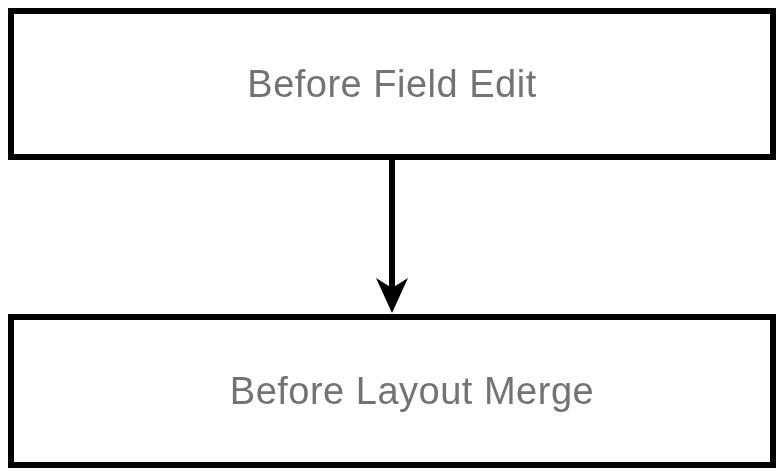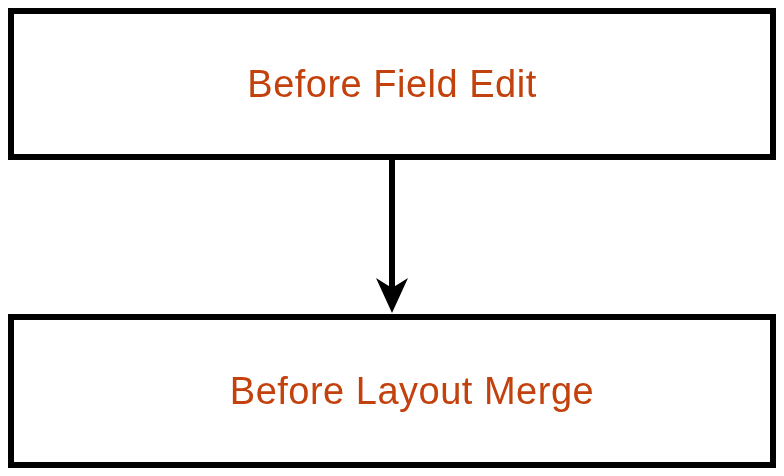--- a/index.html
+++ b/index.html
@@ -30,21 +30,21 @@
     top: 8px;
     height: 152px;
   }
   .node-bottom {
     top: 314px;
     height: 154px;
     padding-left: 40px;
   }
   .node-label {
     font-size: 38px;
-    color: #c2410c;
+    color: #737373;
     white-space: nowrap;
     letter-spacing: 0.5px;
   }
   .arrow {
     position: absolute;
     left: 368px;
     top: 160px;
     width: 48px;
     height: 154px;
     display: block;

